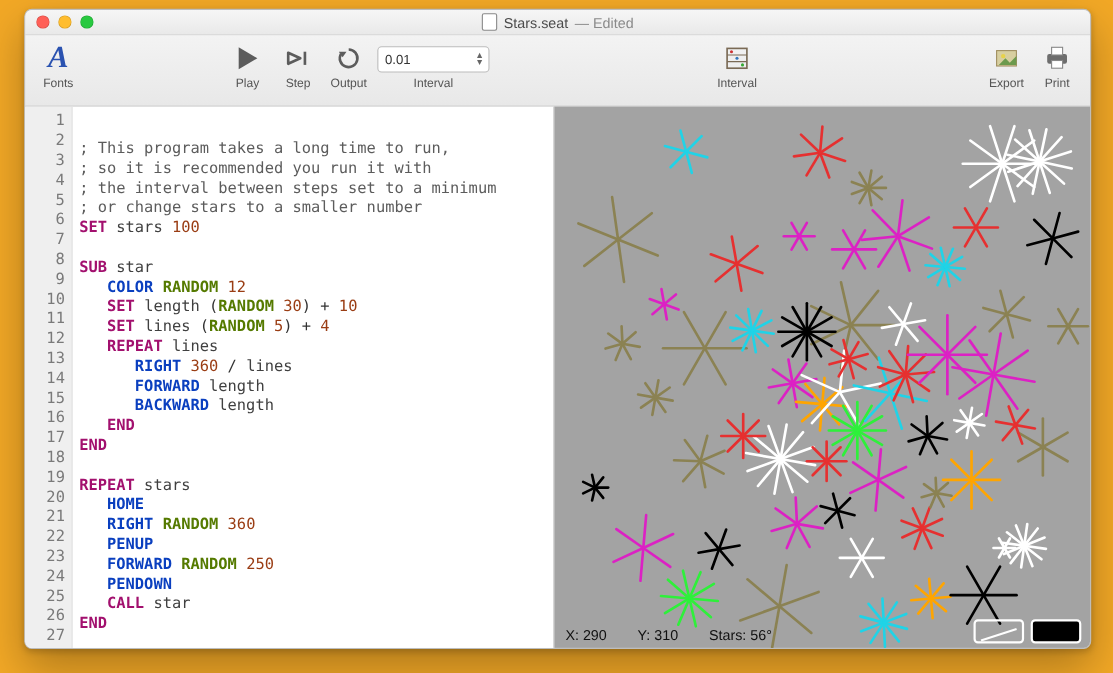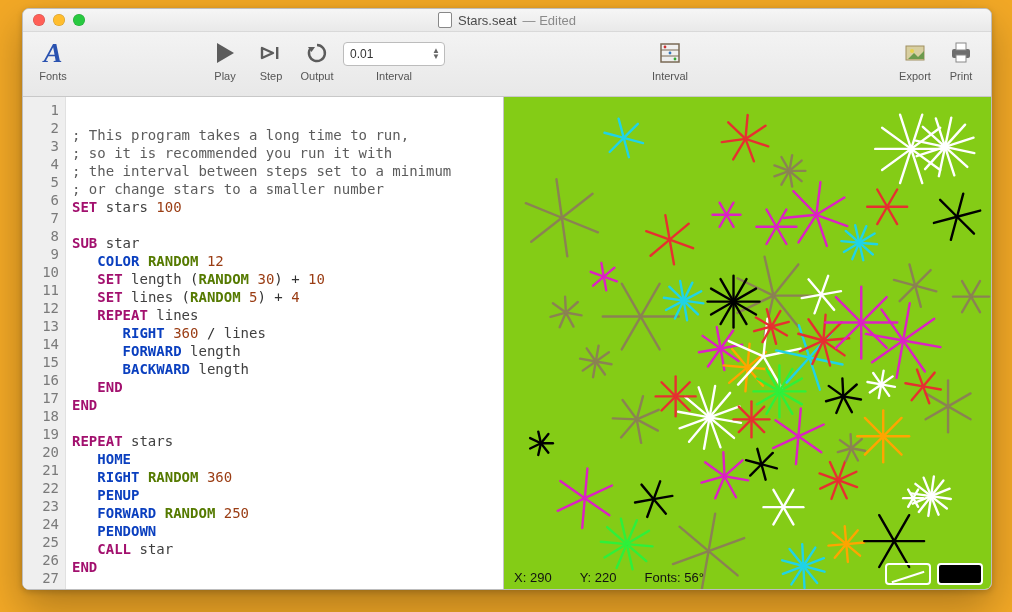--- a/index.html
+++ b/index.html
@@ -117,21 +117,21 @@
     flex:1;padding:4px 0 16px 6px;white-space:pre;color:#333;overflow:hidden;margin-top:25px;
   }
   .tok-comment { color:#5c5c5c; }
   .tok-keyword { color:#a2106e; font-weight:600; }
   .tok-cmd     { color:#0a3fbf; font-weight:600; }
   .tok-func    { color:#557a00; font-weight:600; }
   .tok-num     { color:#9a3d14; }
   .tok-ident   { color:#404040; }
   
   .canvas-wrap {
-    flex:1;position:relative;background:#84cc16;overflow:hidden;
+    flex:1;position:relative;background:#a3a3a3;overflow:hidden;
   }
   .status {
     position:absolute;left:0;right:0;bottom:0;height:24px;display:flex;align-items:center;gap:28px;padding:0 10px;color:#111;font-size:13px;
   }
   .swatches {
     position:absolute;right:8px;bottom:4px;display:flex;gap:6px;
   }
   .swatch {
     width:42px;height:18px;border:2px solid #fff;border-radius:4px;
   }
@@ -849,22 +849,22 @@
             <line x1="0" y1="0" x2="18" y2="0" stroke="#8b8253" stroke-width="2.4" stroke-linecap="round"></line>
             <line x1="0" y1="0" x2="9.000000000000002" y2="15.588457268119894" stroke="#8b8253" stroke-width="2.4" stroke-linecap="round"></line>
             <line x1="0" y1="0" x2="-8.999999999999996" y2="15.588457268119896" stroke="#8b8253" stroke-width="2.4" stroke-linecap="round"></line>
             <line x1="0" y1="0" x2="-18" y2="2.204364238465236e-15" stroke="#8b8253" stroke-width="2.4" stroke-linecap="round"></line>
             <line x1="0" y1="0" x2="-9.000000000000007" y2="-15.58845726811989" stroke="#8b8253" stroke-width="2.4" stroke-linecap="round"></line>
             <line x1="0" y1="0" x2="9.000000000000002" y2="-15.588457268119894" stroke="#8b8253" stroke-width="2.4" stroke-linecap="round"></line>
           </g>
         </svg>
       <div class="status">
         <span><span>X:</span> <span>290</span></span>
-        <span><span>Y:</span> <span>220</span></span>
-        <span><span>Fonts:</span> <span>56°</span></span>
+        <span><span>Y:</span> <span>310</span></span>
+        <span><span>Stars:</span> <span>56°</span></span>
       </div>
       <div class="swatches">
         <div class="swatch clear"></div>
         <div class="swatch black"></div>
       </div>
     </div>
   </div>
 </div>
 
 </body></html>

